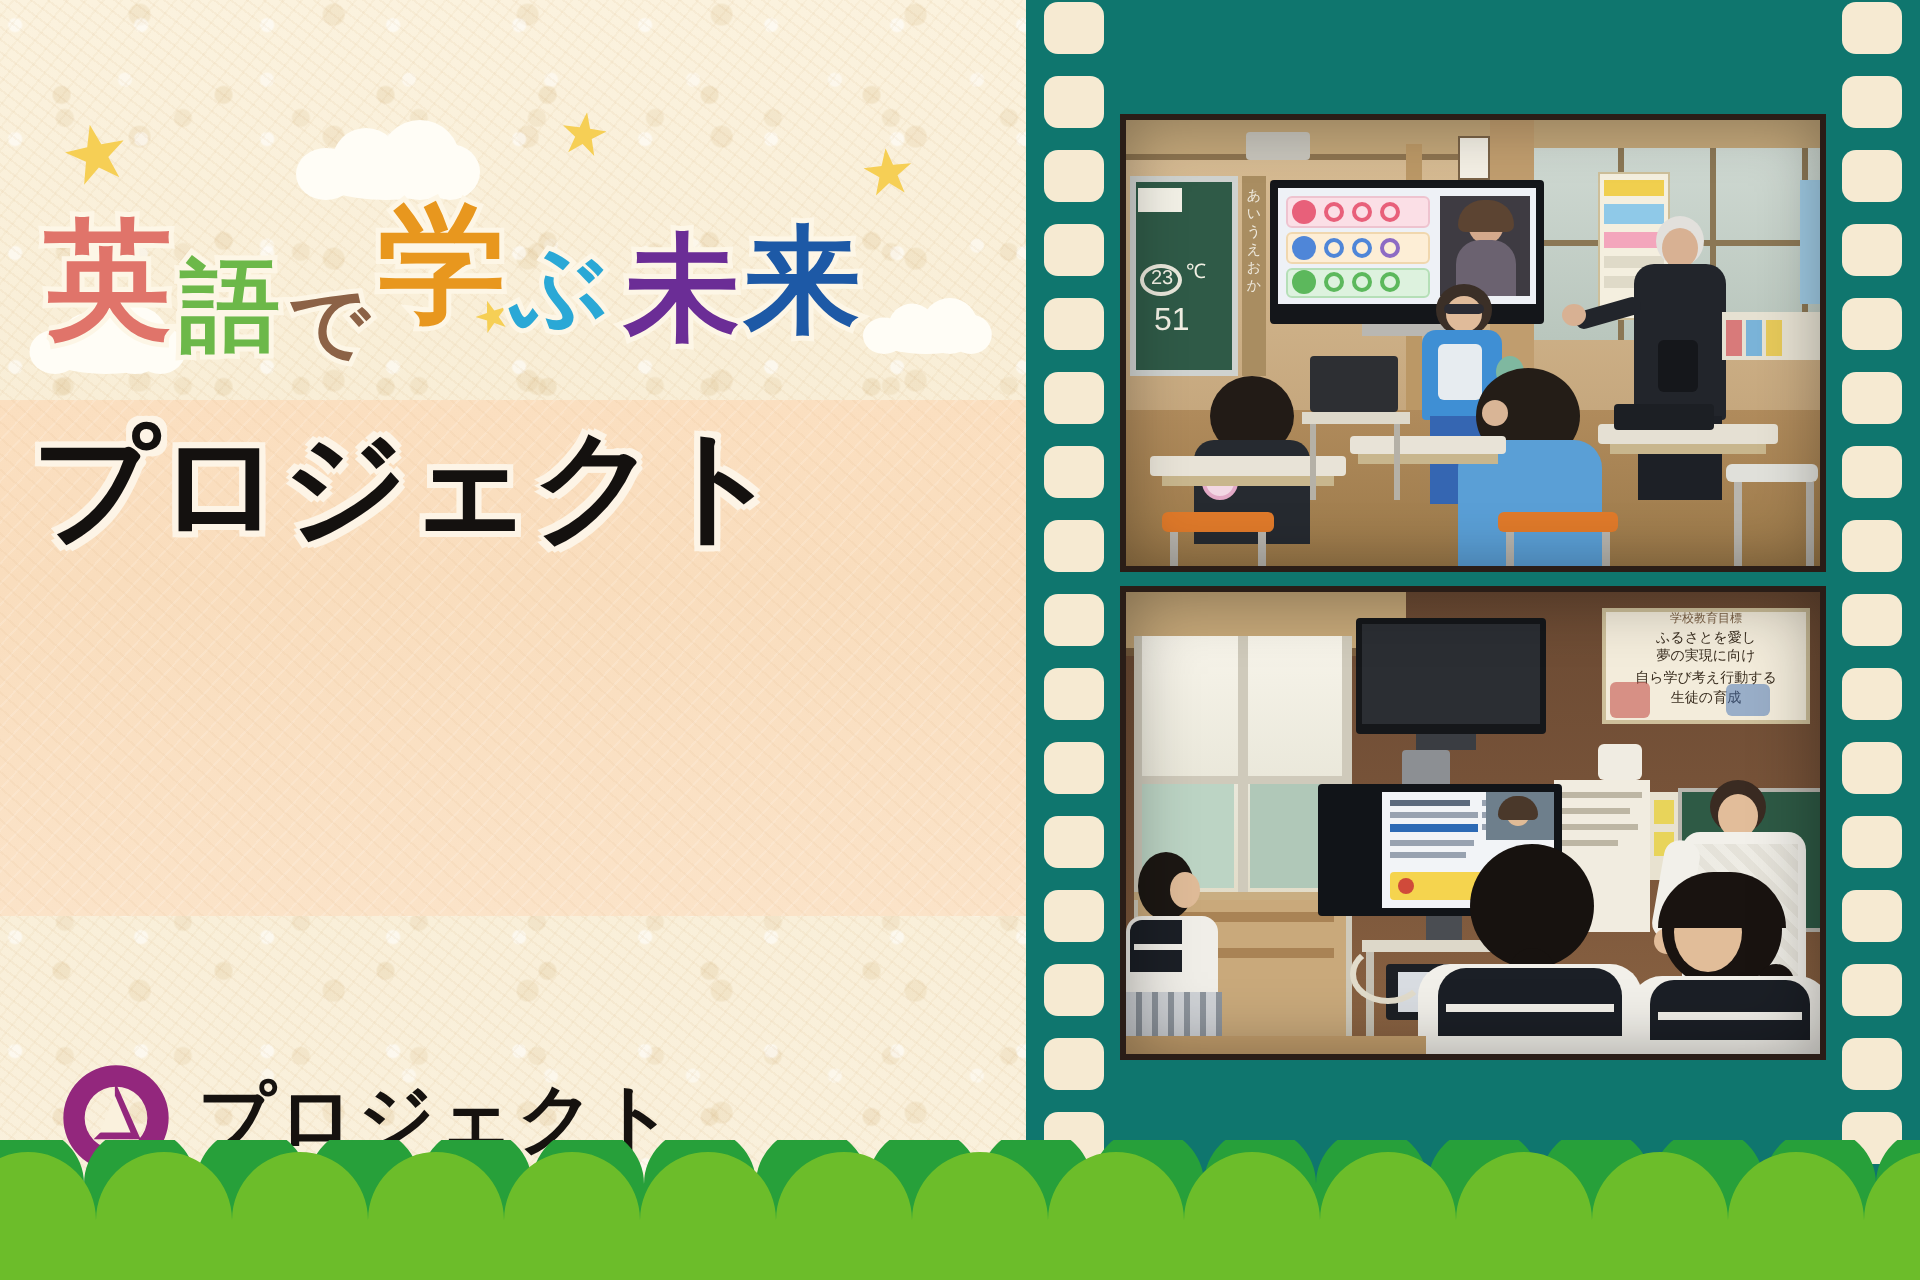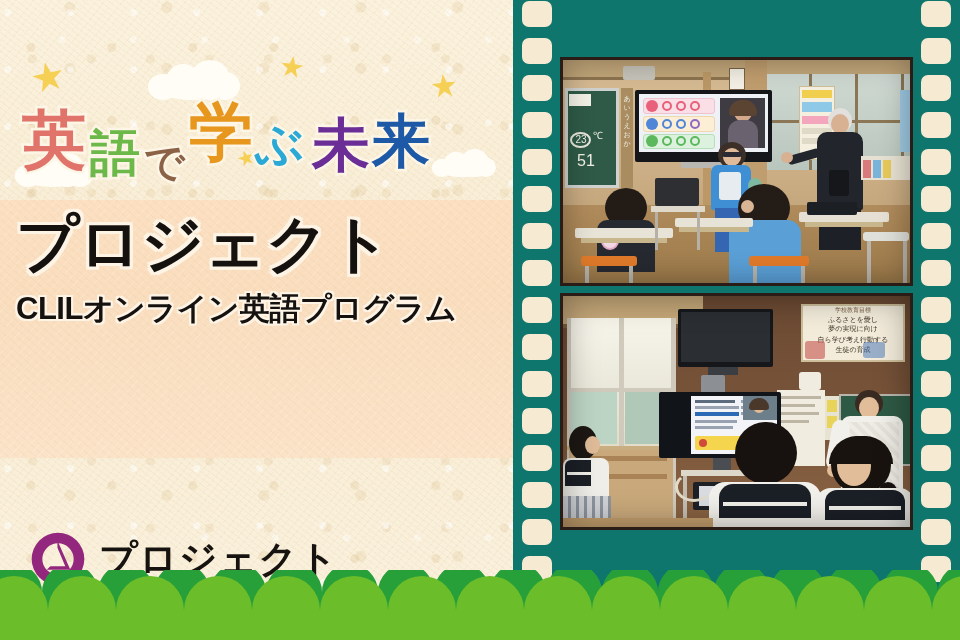--- a/index.html
+++ b/index.html
@@ -182,21 +182,20 @@
       <span class="dc-1" style="color: rgb(108, 184, 73);">語</span>
       <span class="dc-2" style="color: rgb(140, 98, 70);">で</span>
       <span class="dc-3" style="color: rgb(232, 151, 30);">学</span>
       <span class="dc-4" style="color: rgb(42, 168, 214);">ぶ</span>
       <span class="dc-5" style="color: rgb(107, 45, 150);">未</span>
       <span class="dc-6" style="color: rgb(29, 89, 166);">来</span>
     </div>
 
   <div class="headline">
     <div class="hl hl2">プロジェクト</div>
-    <div class="sub">CLILオンライン英語プログラム</div>
   </div>
 
   <div class="town">
     <svg class="town-mark" viewBox="0 0 100 100">
       <path d="M50 3 A47 47 0 1 0 50 97 A47 47 0 1 0 50 3 Z M50 22 A28 28 0 1 1 50 78 A28 28 0 1 1 50 22 Z" fill="#93277d" fill-rule="evenodd"></path>
       <path d="M49 17 L49 50 L30 69 L72 69 Z" fill="#93277d"></path>
       <path d="M49 30 L35 63 L63 63 Z" fill="#faf1dd"></path>
     </svg>
     <div class="town-name">プロジェクト</div>
   </div>

